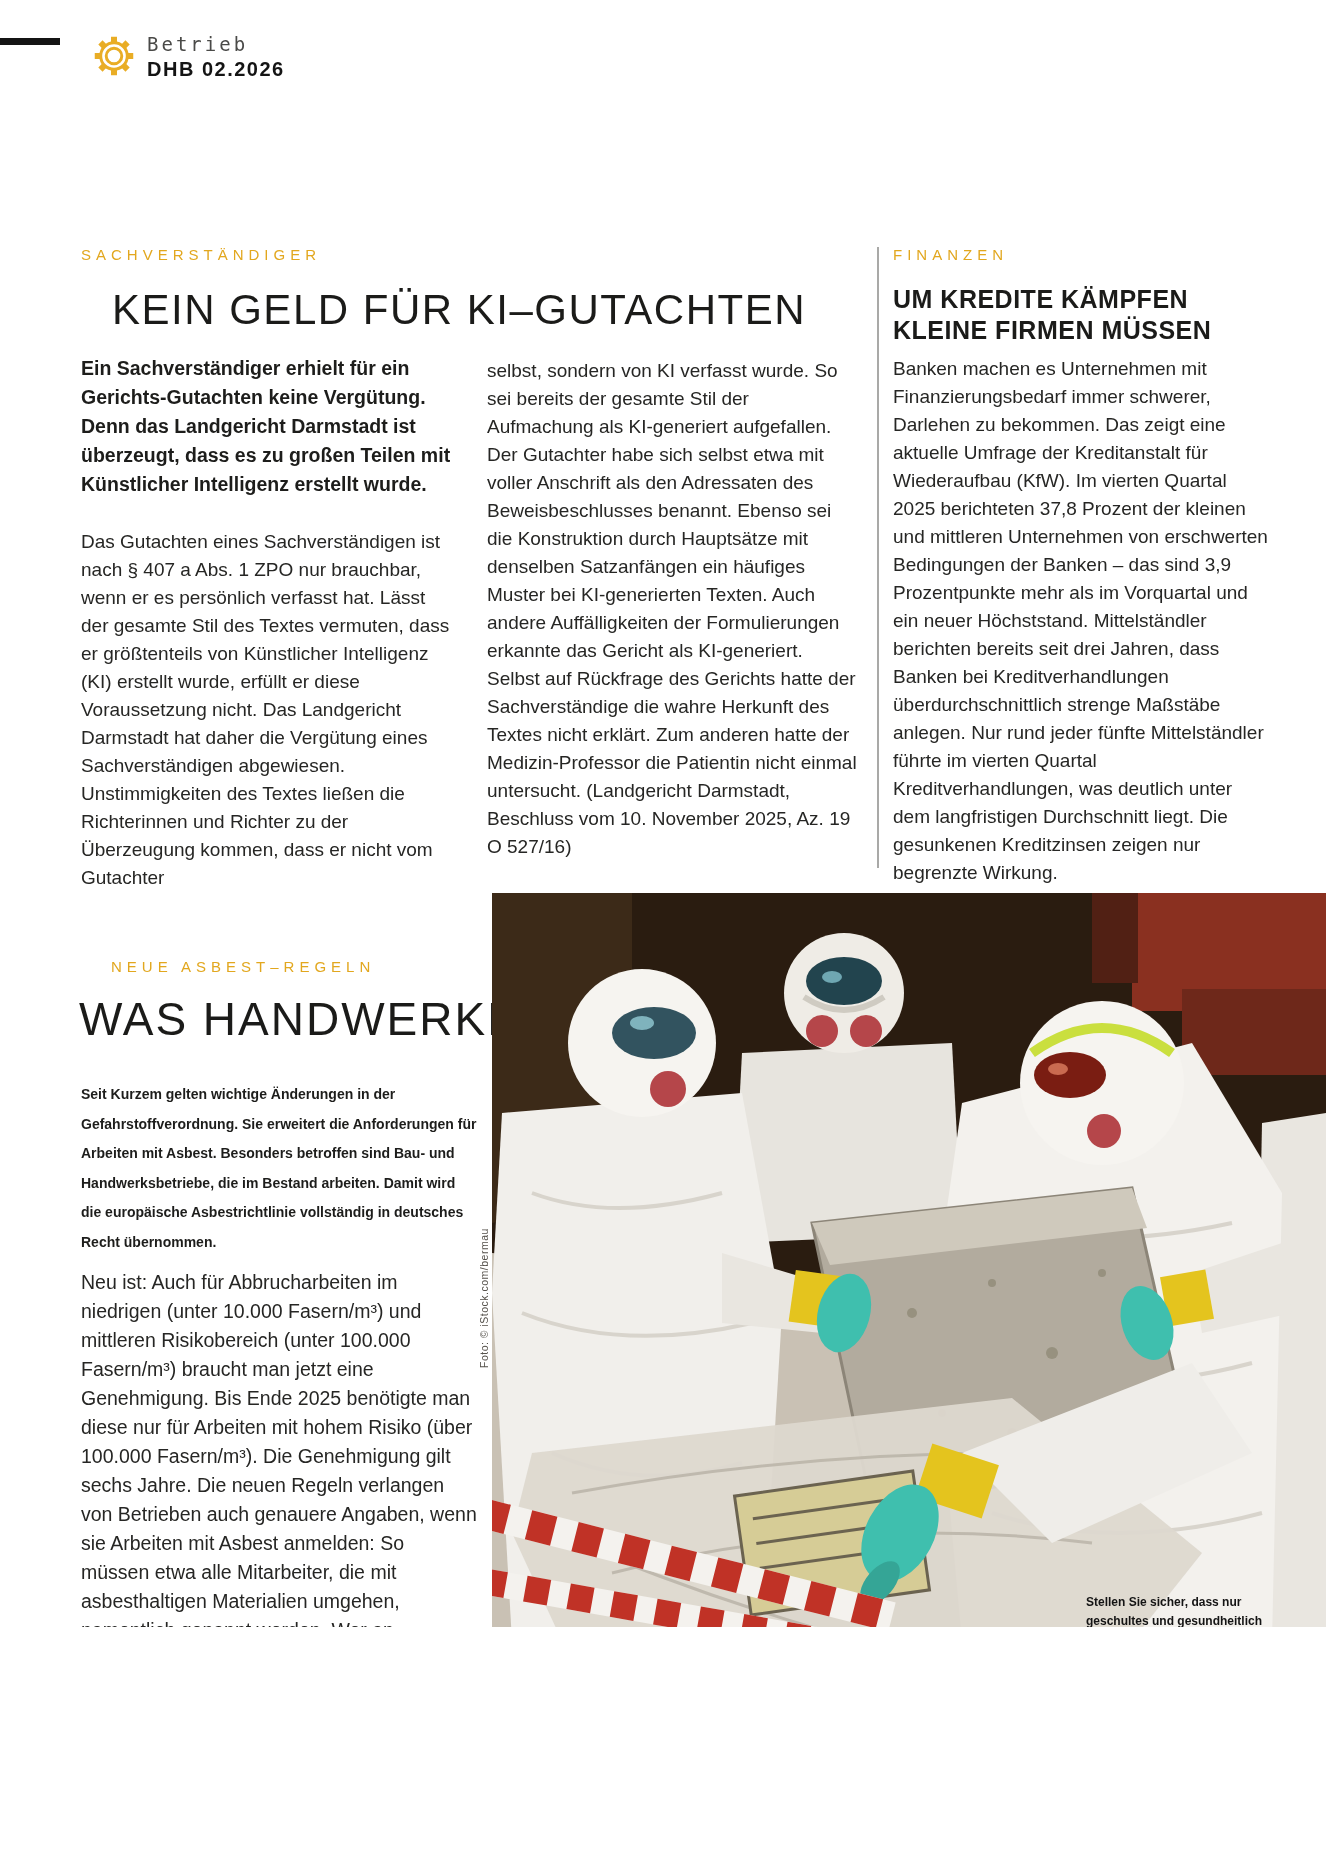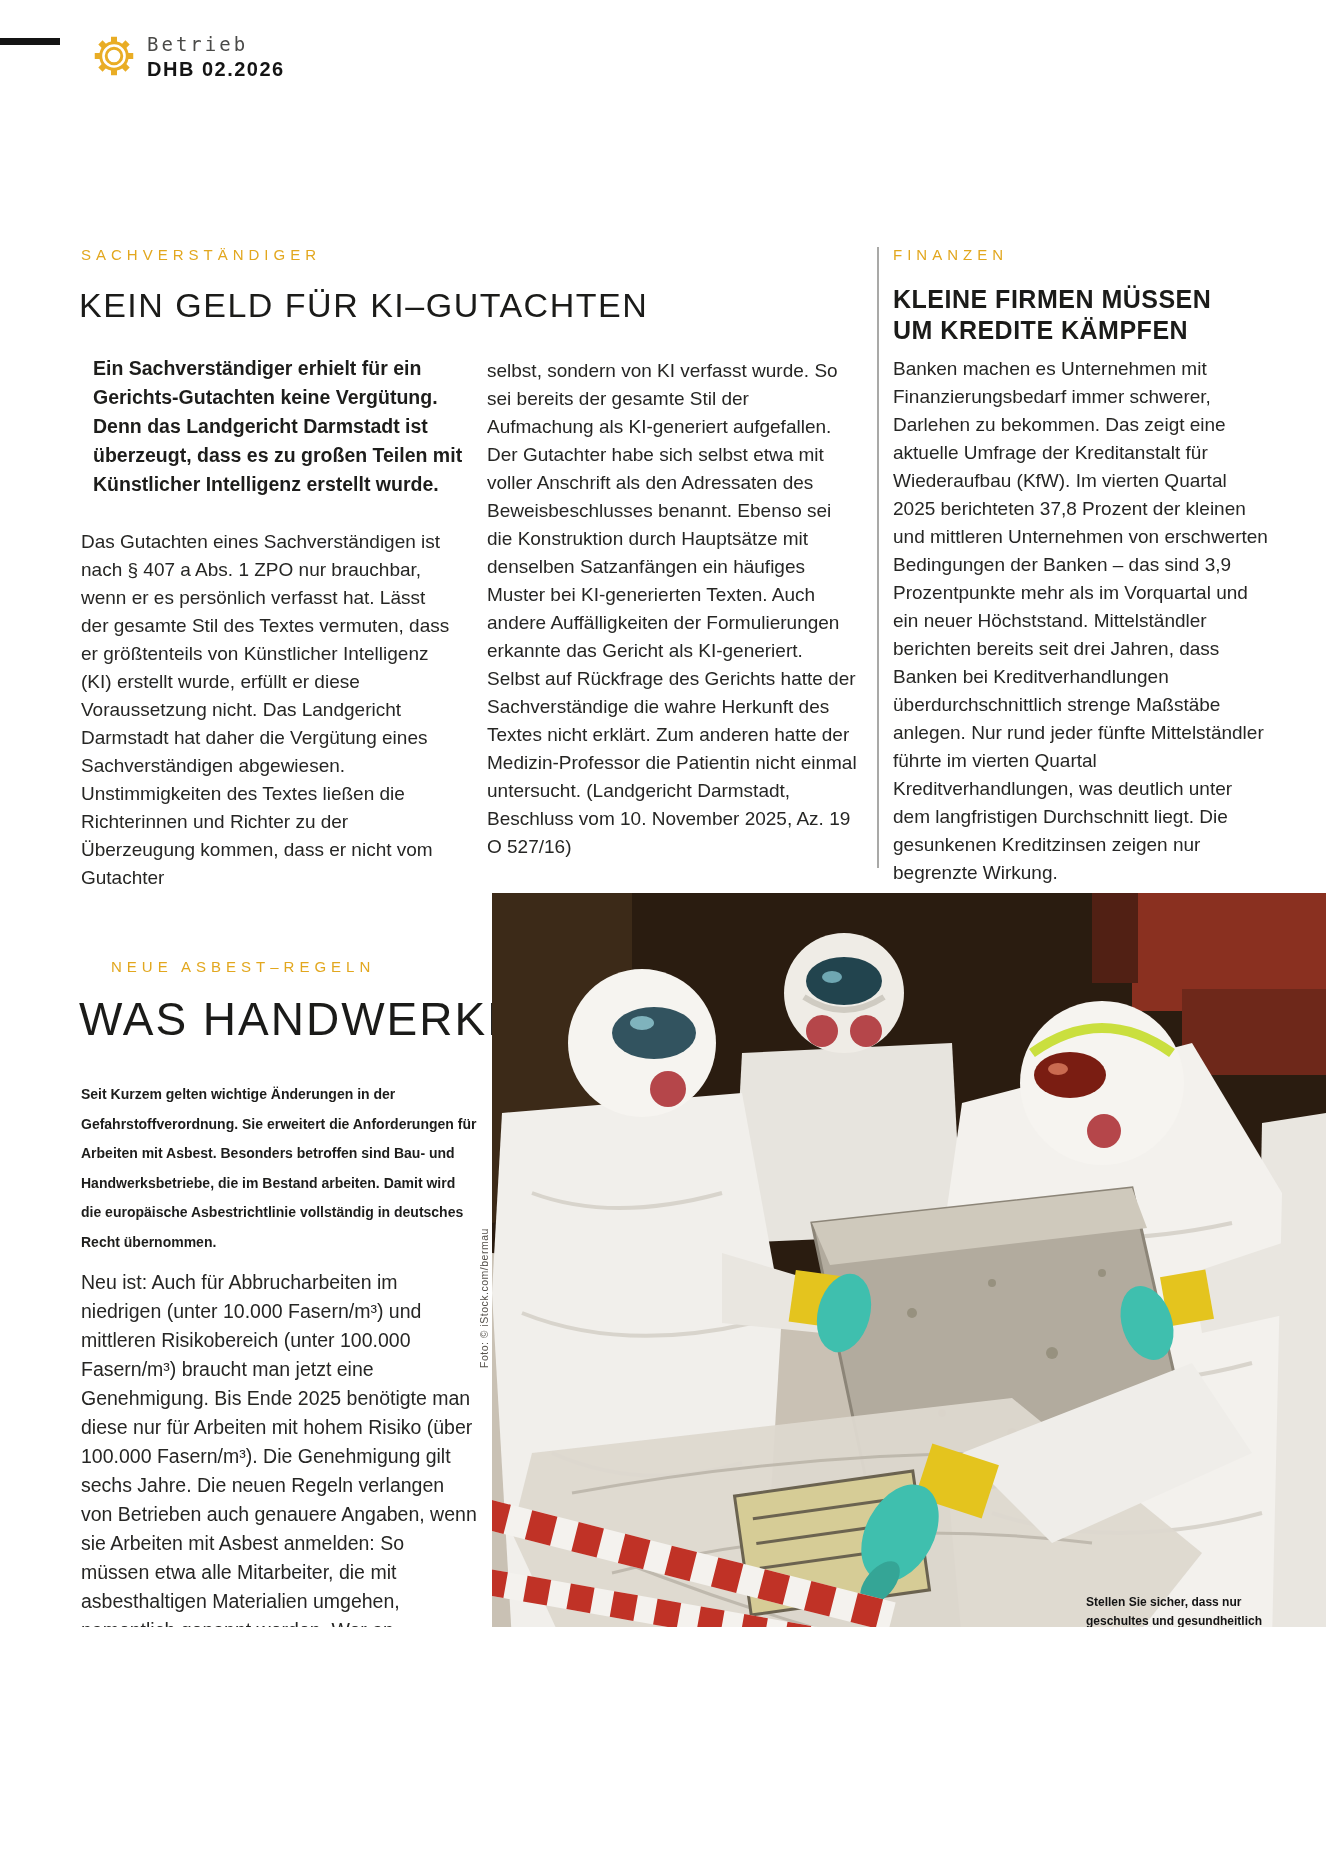--- a/index.html
+++ b/index.html
@@ -13,21 +13,21 @@
 
   
   .top-rule { left:0; top:38px; width:60px; height:7px; background:#141414; }
   .hdr-section { left:147px; top:33px; font-family:"DejaVu Sans Mono", monospace;
     font-size:19px; letter-spacing:3px; color:#4a4a48; }
   .hdr-issue { left:147px; top:58px; font-weight:bold; font-size:20px;
     letter-spacing:1.5px; color:#141414; }
 
   
   .kicker { font-size:15px; letter-spacing:5px; color:#E2A71E; }
-  .headline-xl { font-size:34px; letter-spacing:1.5px; color:#1b1b19; white-space:nowrap; }
+  .headline-xl { font-size:42px; letter-spacing:1.5px; color:#1b1b19; white-space:nowrap;margin-left:33px; }
   .headline-xxl { font-size:46px; letter-spacing:2px; color:#1b1b19; white-space:nowrap; }
   .headline-md { font-weight:bold; font-size:25px; line-height:31px; letter-spacing:0.5px; color:#1b1b19; }
 
   
   .lead { font-weight:bold; font-size:19.5px; line-height:29px; color:#1d1d1b; }
   .bodytext { font-size:19px; line-height:28px; color:#262624; }
   .bodytext2 { font-size:19.5px; line-height:29px; color:#262624; }
   .indent { text-indent:26px; margin:0; }
   .noindent { margin:0; }
   .boldlink { font-weight:bold; color:#1d1d1b; }
@@ -75,30 +75,30 @@
         <line x1="24" y1="9" x2="24" y2="3"></line>
         <line x1="34.6" y1="13.4" x2="38.8" y2="9.2"></line>
       </g>
     </svg>
   </div>
   <div class="abs hdr-section">Betrieb</div>
   <div class="abs hdr-issue">DHB 02.2026</div>
 
   <div class="abs kicker" style="left:81px; top:246px;">SACHVERSTÄNDIGER</div>
   <div class="abs headline-xl" style="left:79px; top:286px;">KEIN GELD FÜR KI–GUTACHTEN</div>
-  <div class="abs lead" style="left:81px; top:354px; width:372px;margin-left:12px;">Ein Sachverständiger erhielt für ein Gerichts-Gutachten keine Vergütung. Denn das Landgericht Darmstadt ist überzeugt, dass es zu großen Teilen mit Künstlicher Intelligenz erstellt wurde.</div>
+  <div class="abs lead" style="left:81px; top:354px; width:372px;">Ein Sachverständiger erhielt für ein Gerichts-Gutachten keine Vergütung. Denn das Landgericht Darmstadt ist überzeugt, dass es zu großen Teilen mit Künstlicher Intelligenz erstellt wurde.</div>
   <div class="abs bodytext" style="left:81px; top:528px; width:372px;">Das Gutachten eines Sachverständigen ist nach § 407 a Abs. 1 ZPO nur brauchbar, wenn er es persönlich verfasst hat. Lässt der gesamte Stil des Textes vermuten, dass er größtenteils von Künstlicher Intelligenz (KI) erstellt wurde, erfüllt er diese Voraussetzung nicht. Das Landgericht Darmstadt hat daher die Vergütung eines Sachverständigen abgewiesen. Unstimmigkeiten des Textes ließen die Richterinnen und Richter zu der Überzeugung kommen, dass er nicht vom Gutachter</div>
   <div class="abs bodytext" style="left:487px; top:357px; width:372px;">selbst, sondern von KI verfasst wurde. So sei bereits der gesamte Stil der Aufmachung als KI-generiert aufgefallen. Der Gutachter habe sich selbst etwa mit voller Anschrift als den Adressaten des Beweisbeschlusses benannt. Ebenso sei die Konstruktion durch Hauptsätze mit denselben Satzanfängen ein häufiges Muster bei KI-generierten Texten. Auch andere Auffälligkeiten der Formulierungen erkannte das Gericht als KI-generiert. Selbst auf Rückfrage des Gerichts hatte der Sachverständige die wahre Herkunft des Textes nicht erklärt. Zum anderen hatte der Medizin-Professor die Patientin nicht einmal untersucht. (Landgericht Darmstadt, Beschluss vom 10. November 2025, Az. 19 O 527/16)</div>
 
   <div class="abs vdivider"></div>
 
   <div class="abs kicker" style="left:893px; top:246px;">FINANZEN</div>
   <div class="abs headline-md" style="left:893px; top:284px; width:380px;">
+    <div>UM KREDITE KÄMPFEN</div>
     <div>KLEINE FIRMEN MÜSSEN</div>
-    <div>UM KREDITE KÄMPFEN</div>
   </div>
   <div class="abs bodytext" style="left:893px; top:355px; width:376px;">Banken machen es Unternehmen mit Finanzierungsbedarf immer schwerer, Darlehen zu bekommen. Das zeigt eine aktuelle Umfrage der Kreditanstalt für Wiederaufbau (KfW). Im vierten Quartal 2025 berichteten 37,8 Prozent der kleinen und mittleren Unternehmen von erschwerten Bedingungen der Banken – das sind 3,9 Prozentpunkte mehr als im Vorquartal und ein neuer Höchststand. Mittelständler berichten bereits seit drei Jahren, dass Banken bei Kreditverhandlungen überdurchschnittlich strenge Maßstäbe anlegen. Nur rund jeder fünfte Mittelständler führte im vierten Quartal Kreditverhandlungen, was deutlich unter dem langfristigen Durchschnitt liegt. Die gesunkenen Kreditzinsen zeigen nur begrenzte Wirkung.</div>
 
   <div class="abs kicker" style="left:81px; top:958px;margin-left:30px;">NEUE ASBEST–REGELN</div>
   <div class="abs headline-xxl" style="left:79px; top:992px;">WAS HANDWERKER JETZT WISSEN MÜSSEN</div>
   <div class="abs lead" style="left:81px; top:1080px; width:396px; font-size:14px; line-height:29.5px;">Seit Kurzem gelten wichtige Änderungen in der Gefahrstoffverordnung. Sie erweitert die Anforderungen für Arbeiten mit Asbest. Besonders betroffen sind Bau- und Handwerksbetriebe, die im Bestand arbeiten. Damit wird die europäische Asbestrichtlinie vollständig in deutsches Recht übernommen.</div>
   <div class="abs bodytext2" style="left:81px; top:1268px; width:396px;">
     <p class="noindent">Neu ist: Auch für Abbrucharbeiten im niedrigen (unter 10.000 Fasern/m³) und mittleren Risikobereich (unter 100.000 Fasern/m³) braucht man jetzt eine Genehmigung. Bis Ende 2025 benötigte man diese nur für Arbeiten mit hohem Risiko (über 100.000 Fasern/m³). Die Genehmigung gilt sechs Jahre. Die neuen Regeln verlangen von Betrieben auch genauere Angaben, wenn sie Arbeiten mit Asbest anmelden: So müssen etwa alle Mitarbeiter, die mit asbesthaltigen Materialien umgehen, namentlich genannt werden. Wer an Gebäuden mit Baujahr vor dem 31. Oktober 1993 die Bau-Aufsicht führt, muss weiterhin auch den Sachkundenachweis nach TRGS 519, Anlage 4C besitzen.</p>
     <p class="indent"><span>Die Berufsgenossenschaft der Bauwirtschaft (BG Bau) hilft Betrieben mit Beratung, Schulungen und passenden Handlungshilfen: </span><span class="boldlink">bgbau.de/asbest</span></p>
   </div>

